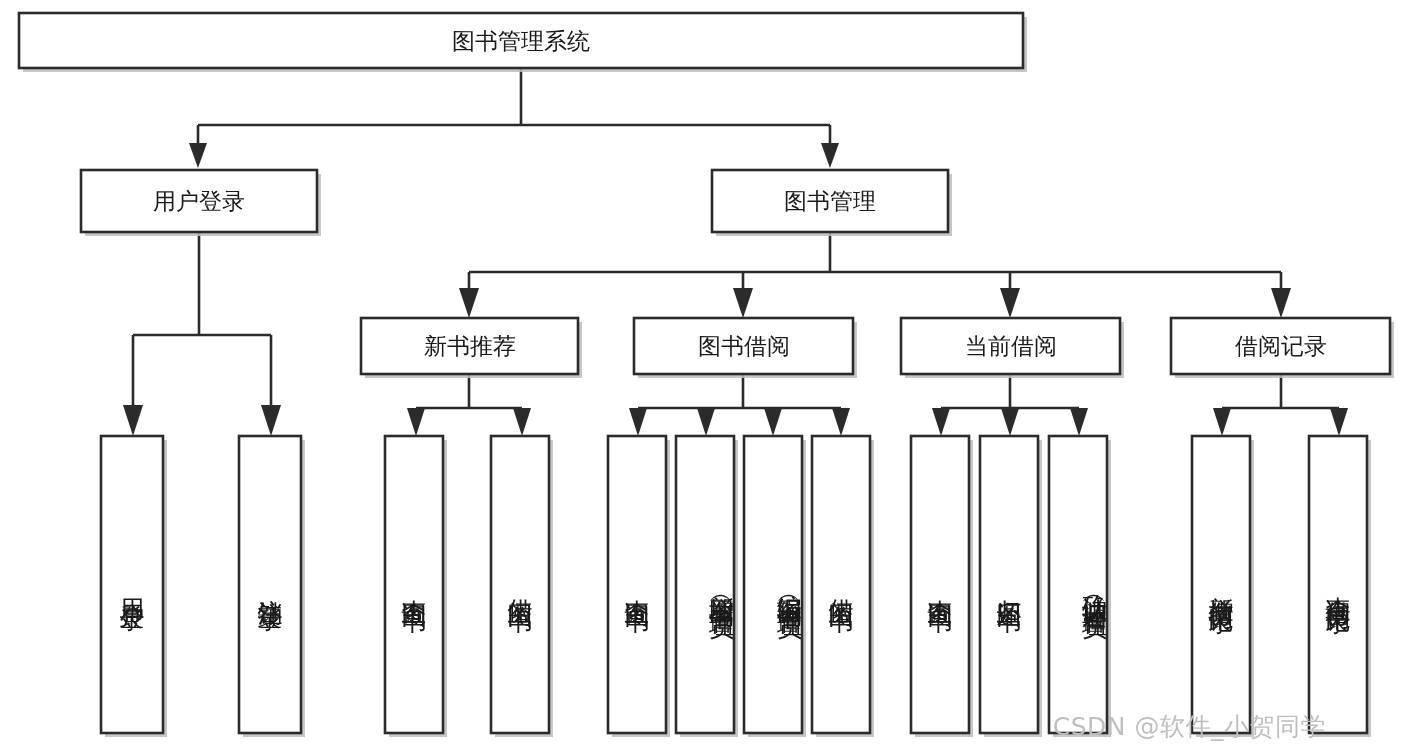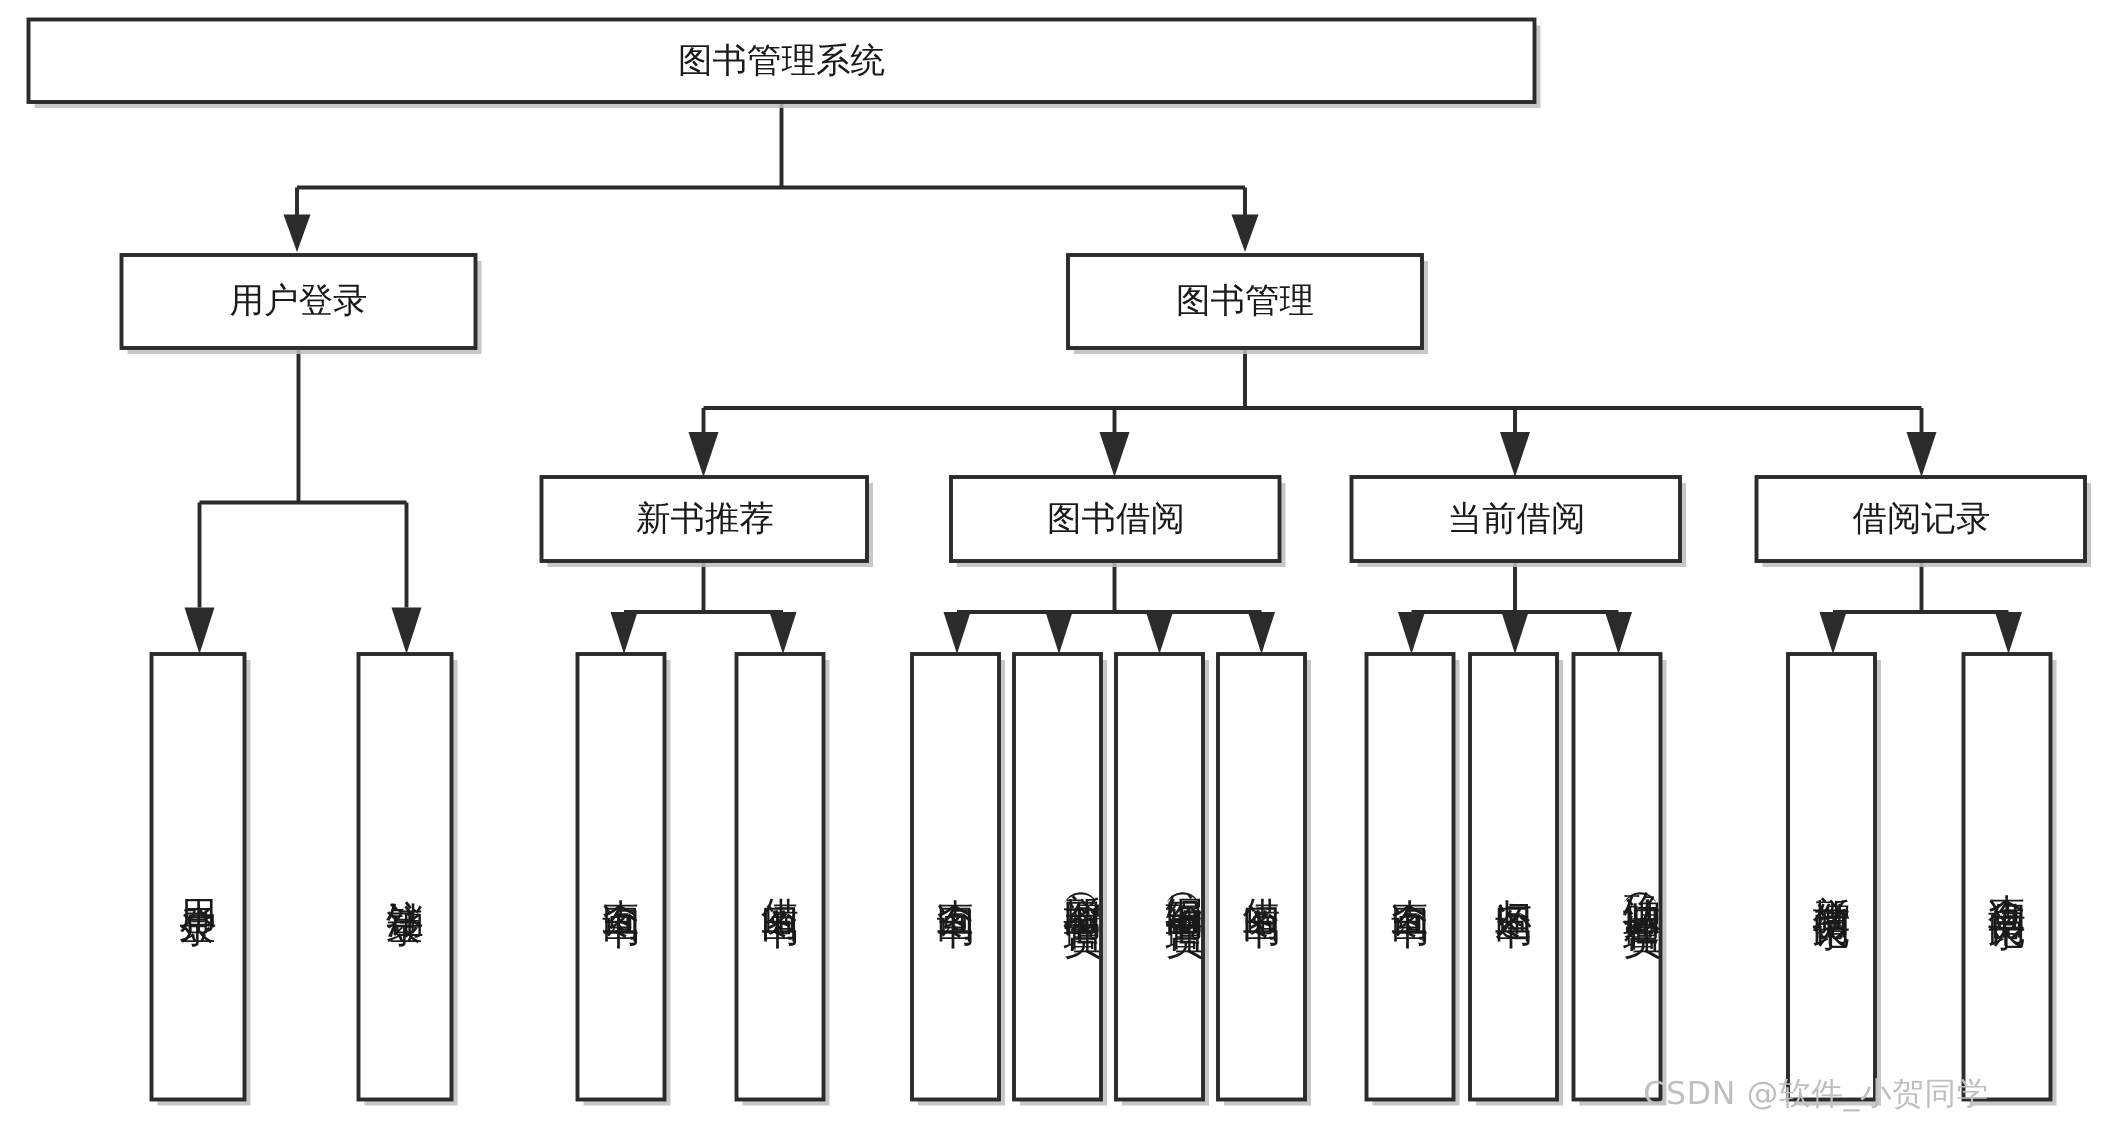--- a/index.html
+++ b/index.html
@@ -69,21 +69,21 @@
     pointer-events: none;
   }
   .leaf-label.centered {
     align-items: center;
   }
   .watermark {
     position: absolute;
     right: 8px;
     bottom: 4px;
     font-family: "DejaVu Sans", "Liberation Sans", sans-serif;
-    font-size: 21px;
+    font-size: 25px;
     color: #bfbfbf;
     white-space: nowrap;
     letter-spacing: 0.5px;
     margin-top: 40px;
   }
 </style>
 </head>
 <body>
 
 <div id="diagram-root">

